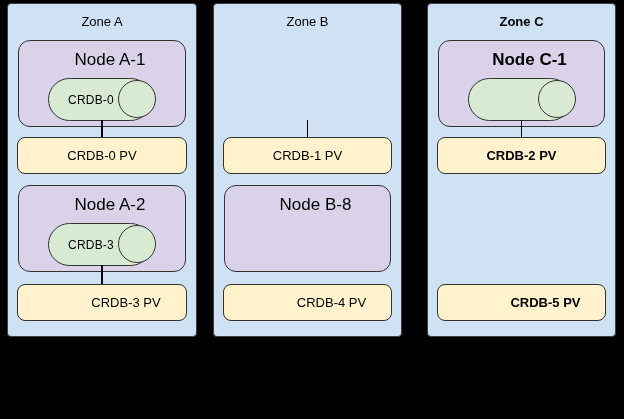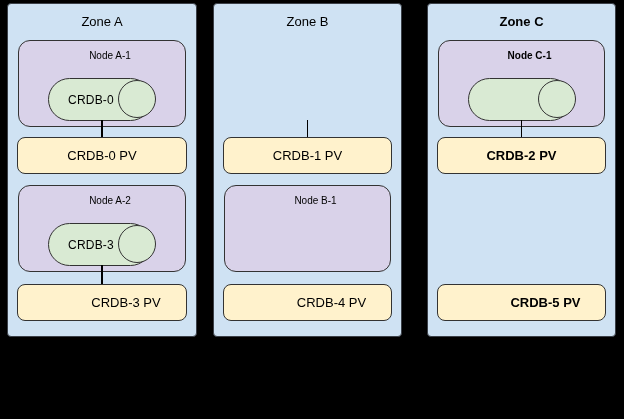--- a/index.html
+++ b/index.html
@@ -42,21 +42,21 @@
     border: 1px solid #333;
     border-radius: 12px;
   }
   .node-1 { top: 36px; }
   .node-2 { top: 181px; }
 
   .node-title {
     position: absolute;
     top: 9px; left: 16px; right: 0;
     text-align: center;
-    font-size: 10px;
+    font-size: 17px;
   }
 
   .cylinder {
     position: absolute;
     top: 37px;
     left: 50%;
     transform: translateX(-50%);
     width: 108px;
     height: 43px;
   }
@@ -148,21 +148,21 @@
 
   <div class="zone zone-b">
     <div class="zone-title">Zone B</div>
 
     <div class="connector connector-1"></div>
     <div class="pv pv-1">
       <span>CRDB-1 PV</span>
     </div>
 
     <div class="node node-2">
-      <div class="node-title">Node B-1</div>
+      <div class="node-title">Node B-8</div>
     </div>
     <div class="pv pv-2">
       <span>CRDB-4 PV</span>
     </div>
   </div>
 
   <div class="zone zone-c">
     <div class="zone-title">Zone C</div>
 
     <div class="node node-1">

